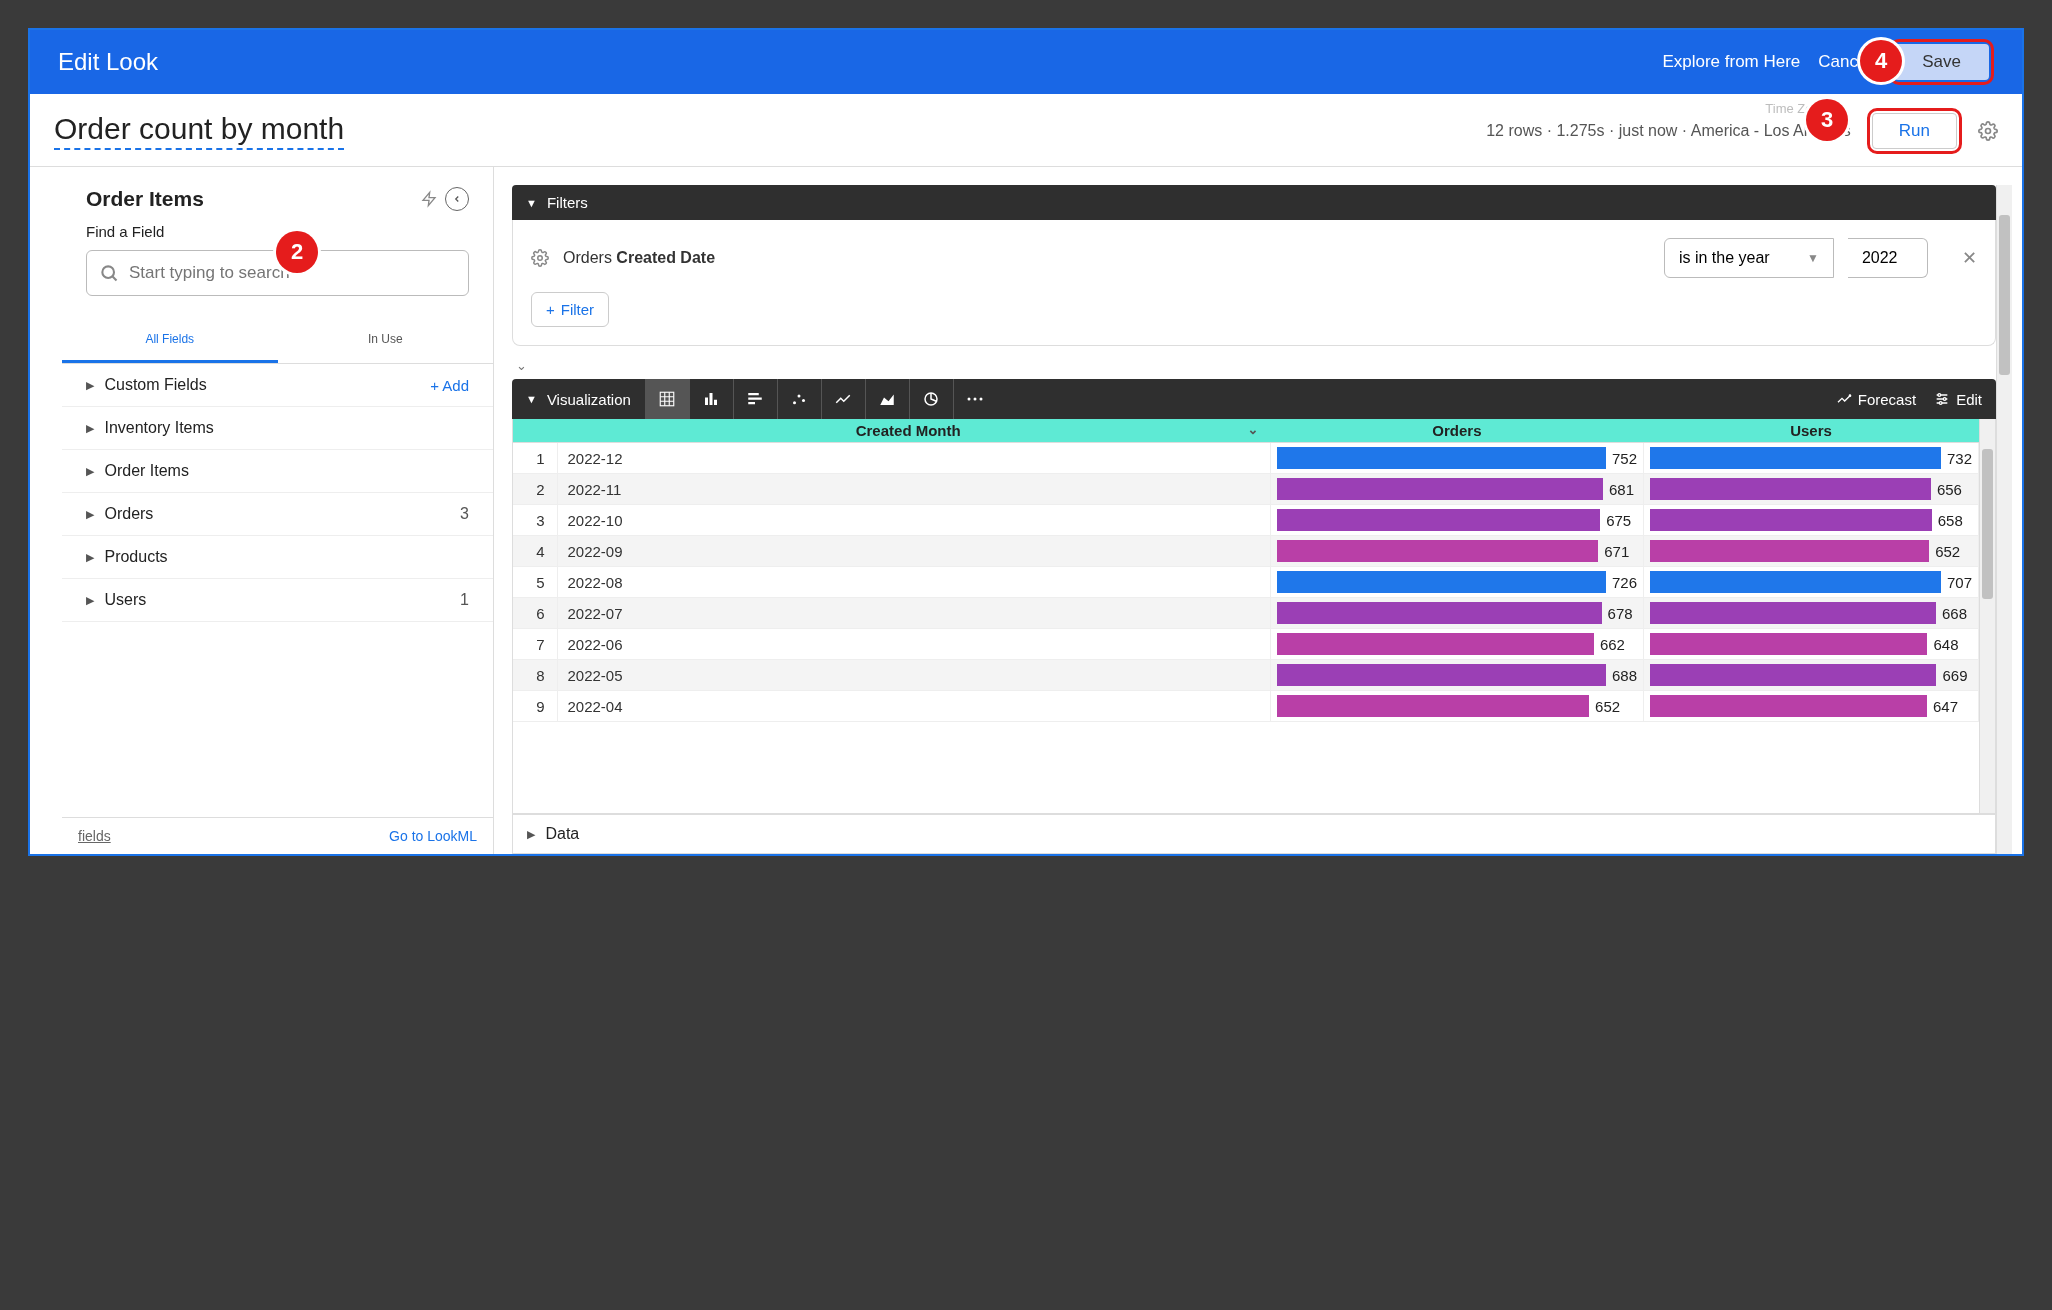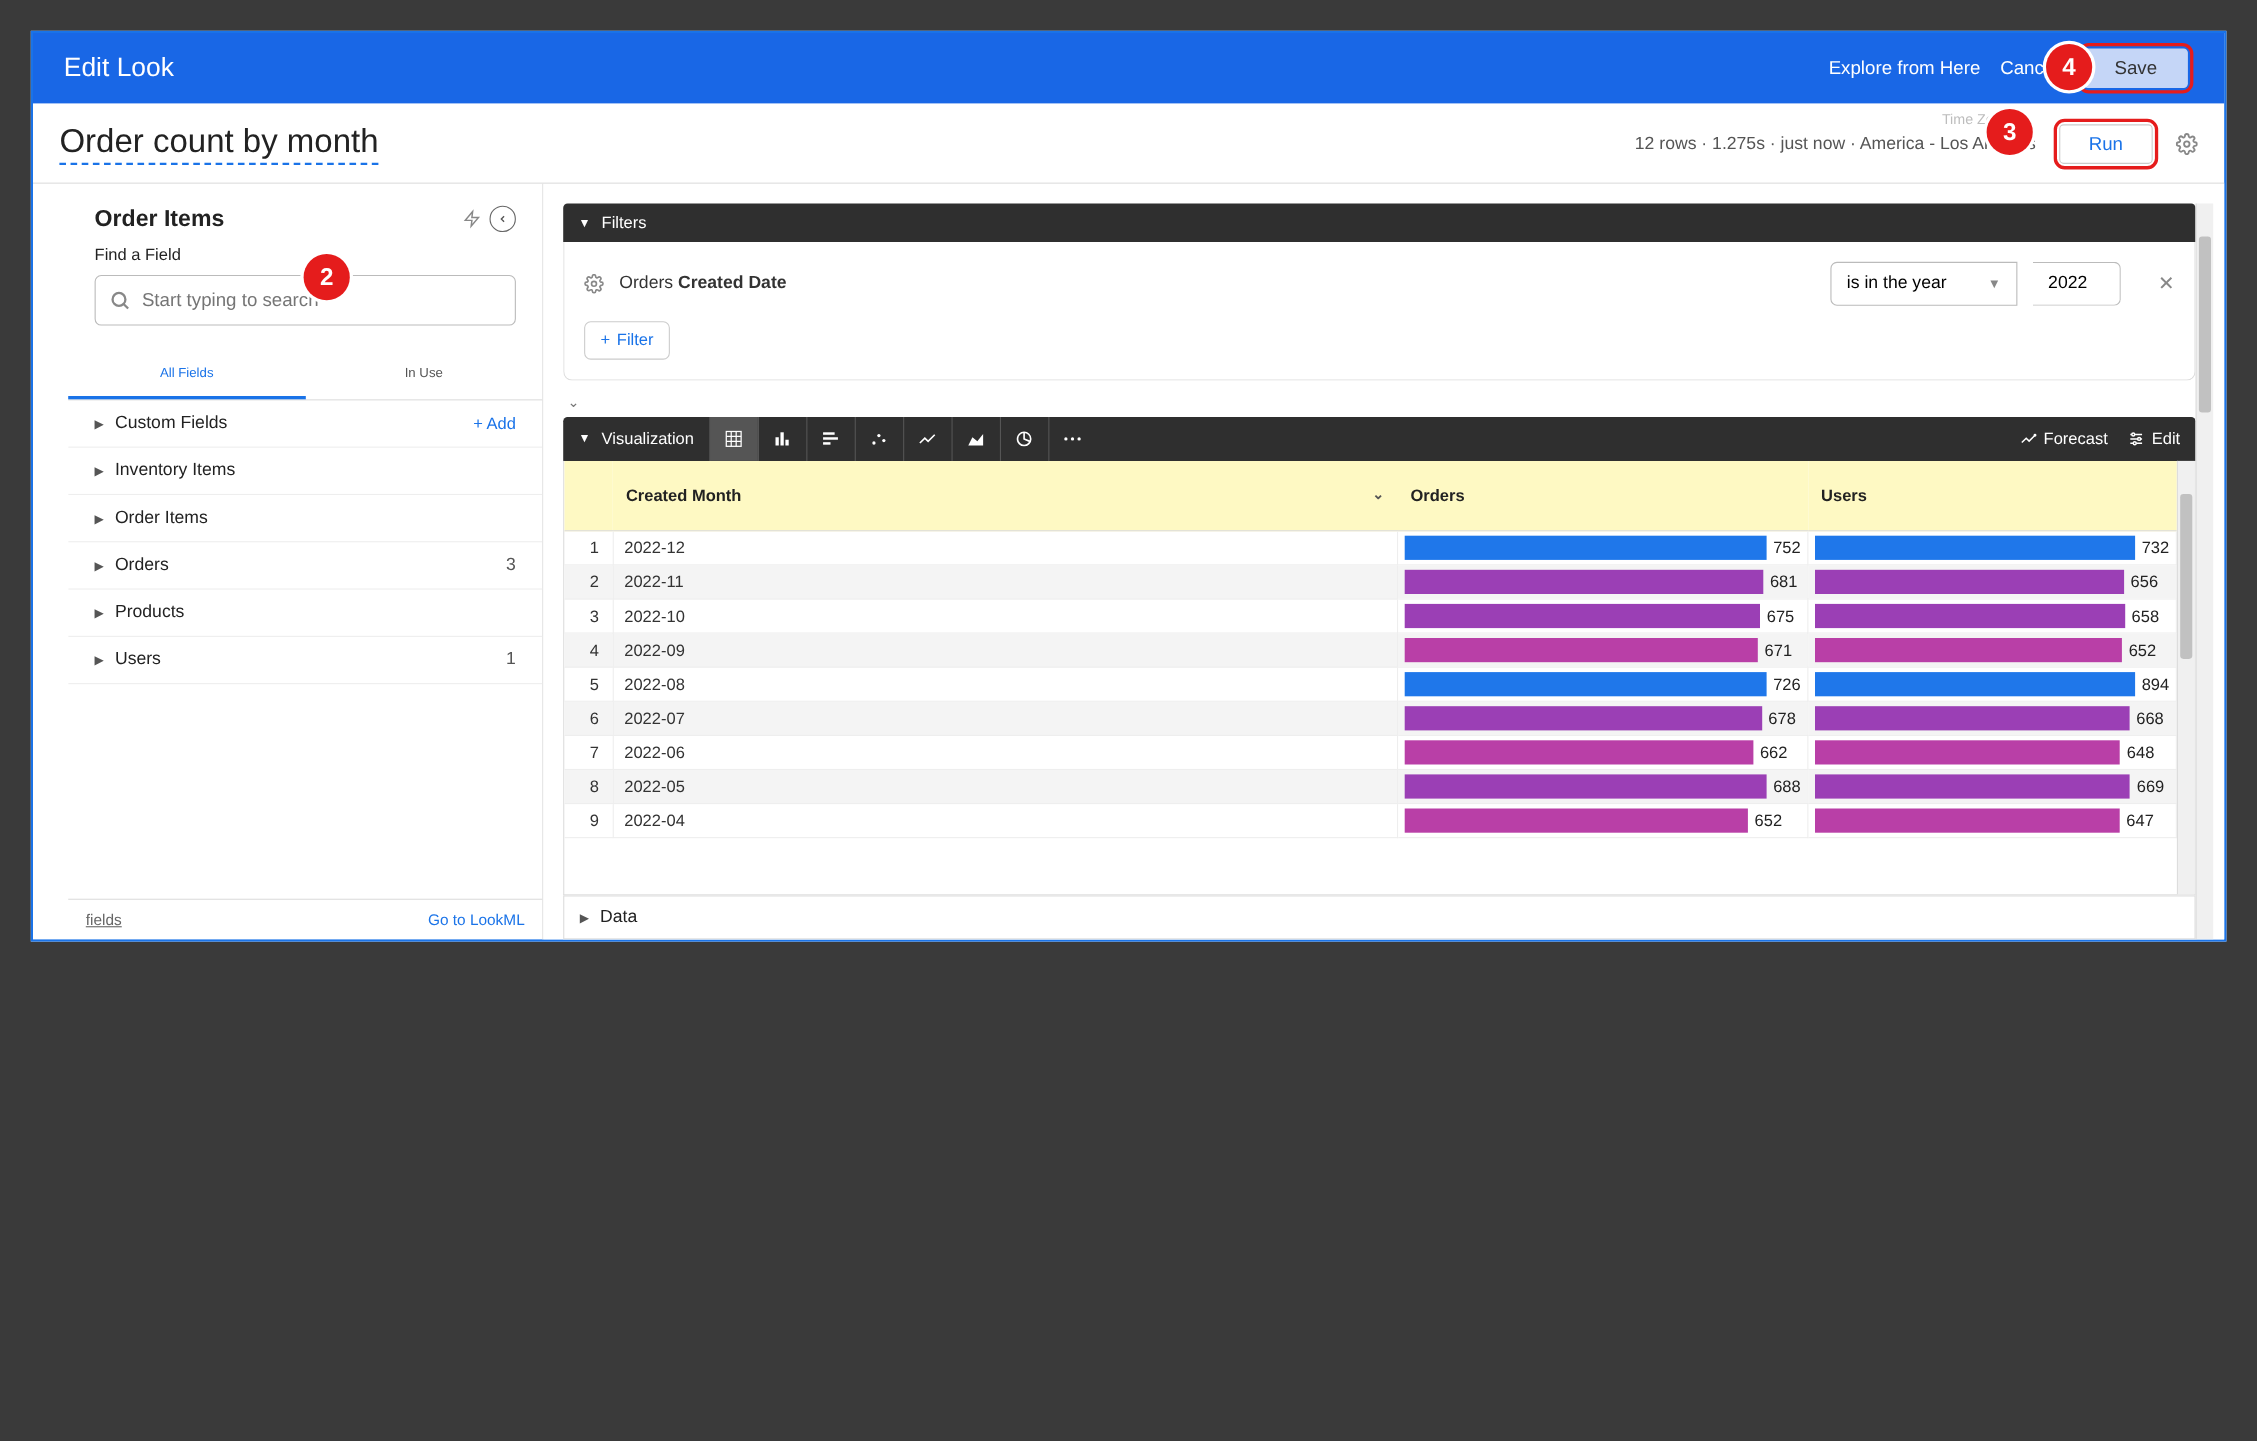--- a/index.html
+++ b/index.html
@@ -76,21 +76,21 @@
   .viz-icon { width: 44px; height: 100%; display: flex; align-items: center; justify-content: center; border-left: 1px solid #555; font-size: 16px; cursor: pointer; }
   .viz-icon.active { background: #555; }
   .viz-spacer { flex: 1; }
   .viz-right { display: flex; align-items: center; gap: 18px; padding: 0 14px; font-size: 15px; }
   .viz-right .btn { display: flex; align-items: center; gap: 6px; cursor: pointer; }
 
   
   .viz-table { border: 1px solid #ddd; border-top: none; flex: 1; display: flex; min-height: 0; }
   .tbl-scroll { flex: 1; overflow: hidden; }
   table { width: 100%; border-collapse: collapse; font-size: 15px; }
-  thead th { text-align: left; padding: 23px 12px; font-weight: 600; color: #222; border-bottom: 1px solid #ddd; background: #fef9c3; }
+  thead th { text-align: center; padding: 3px 12px; font-weight: 600; color: #222; border-bottom: 1px solid #ddd; background: #5eead4; }
   thead th.rownum { width: 44px; }
   thead th .sort { float: right; color: #555; font-size: 13px; }
   tbody td { padding: 4px 10px; border-bottom: 1px solid #eee; border-right: 1px solid #eee; }
   tbody tr:nth-child(even) td { background: #f4f4f4; }
   td.rownum { text-align: right; color: #333; width: 44px; padding-right: 12px; }
   td.month { color: #333; }
   td.barcell { padding: 4px 6px; position: relative; }
   .bar-wrap { display: flex; align-items: center; gap: 6px; }
   .bar { height: 22px; }
   .bar.blue { background: #1f77ea; }
@@ -402,21 +402,21 @@
                       <td class="month">2022-08</td>
                       <td class="barcell">
                         <div class="bar-wrap">
                           <div class="bar blue" style="width:96.54255319148936%"></div>
                           <span class="bar-val">726</span>
                         </div>
                       </td>
                       <td class="barcell">
                         <div class="bar-wrap">
                           <div class="bar blue" style="width:94.0159574468085%"></div>
-                          <span class="bar-val">894</span>
+                          <span class="bar-val">707</span>
                         </div>
                       </td>
                     </tr>
                     <tr>
                       <td class="rownum">6</td>
                       <td class="month">2022-07</td>
                       <td class="barcell">
                         <div class="bar-wrap">
                           <div class="bar purple" style="width:90.1595744680851%"></div>
                           <span class="bar-val">678</span>

